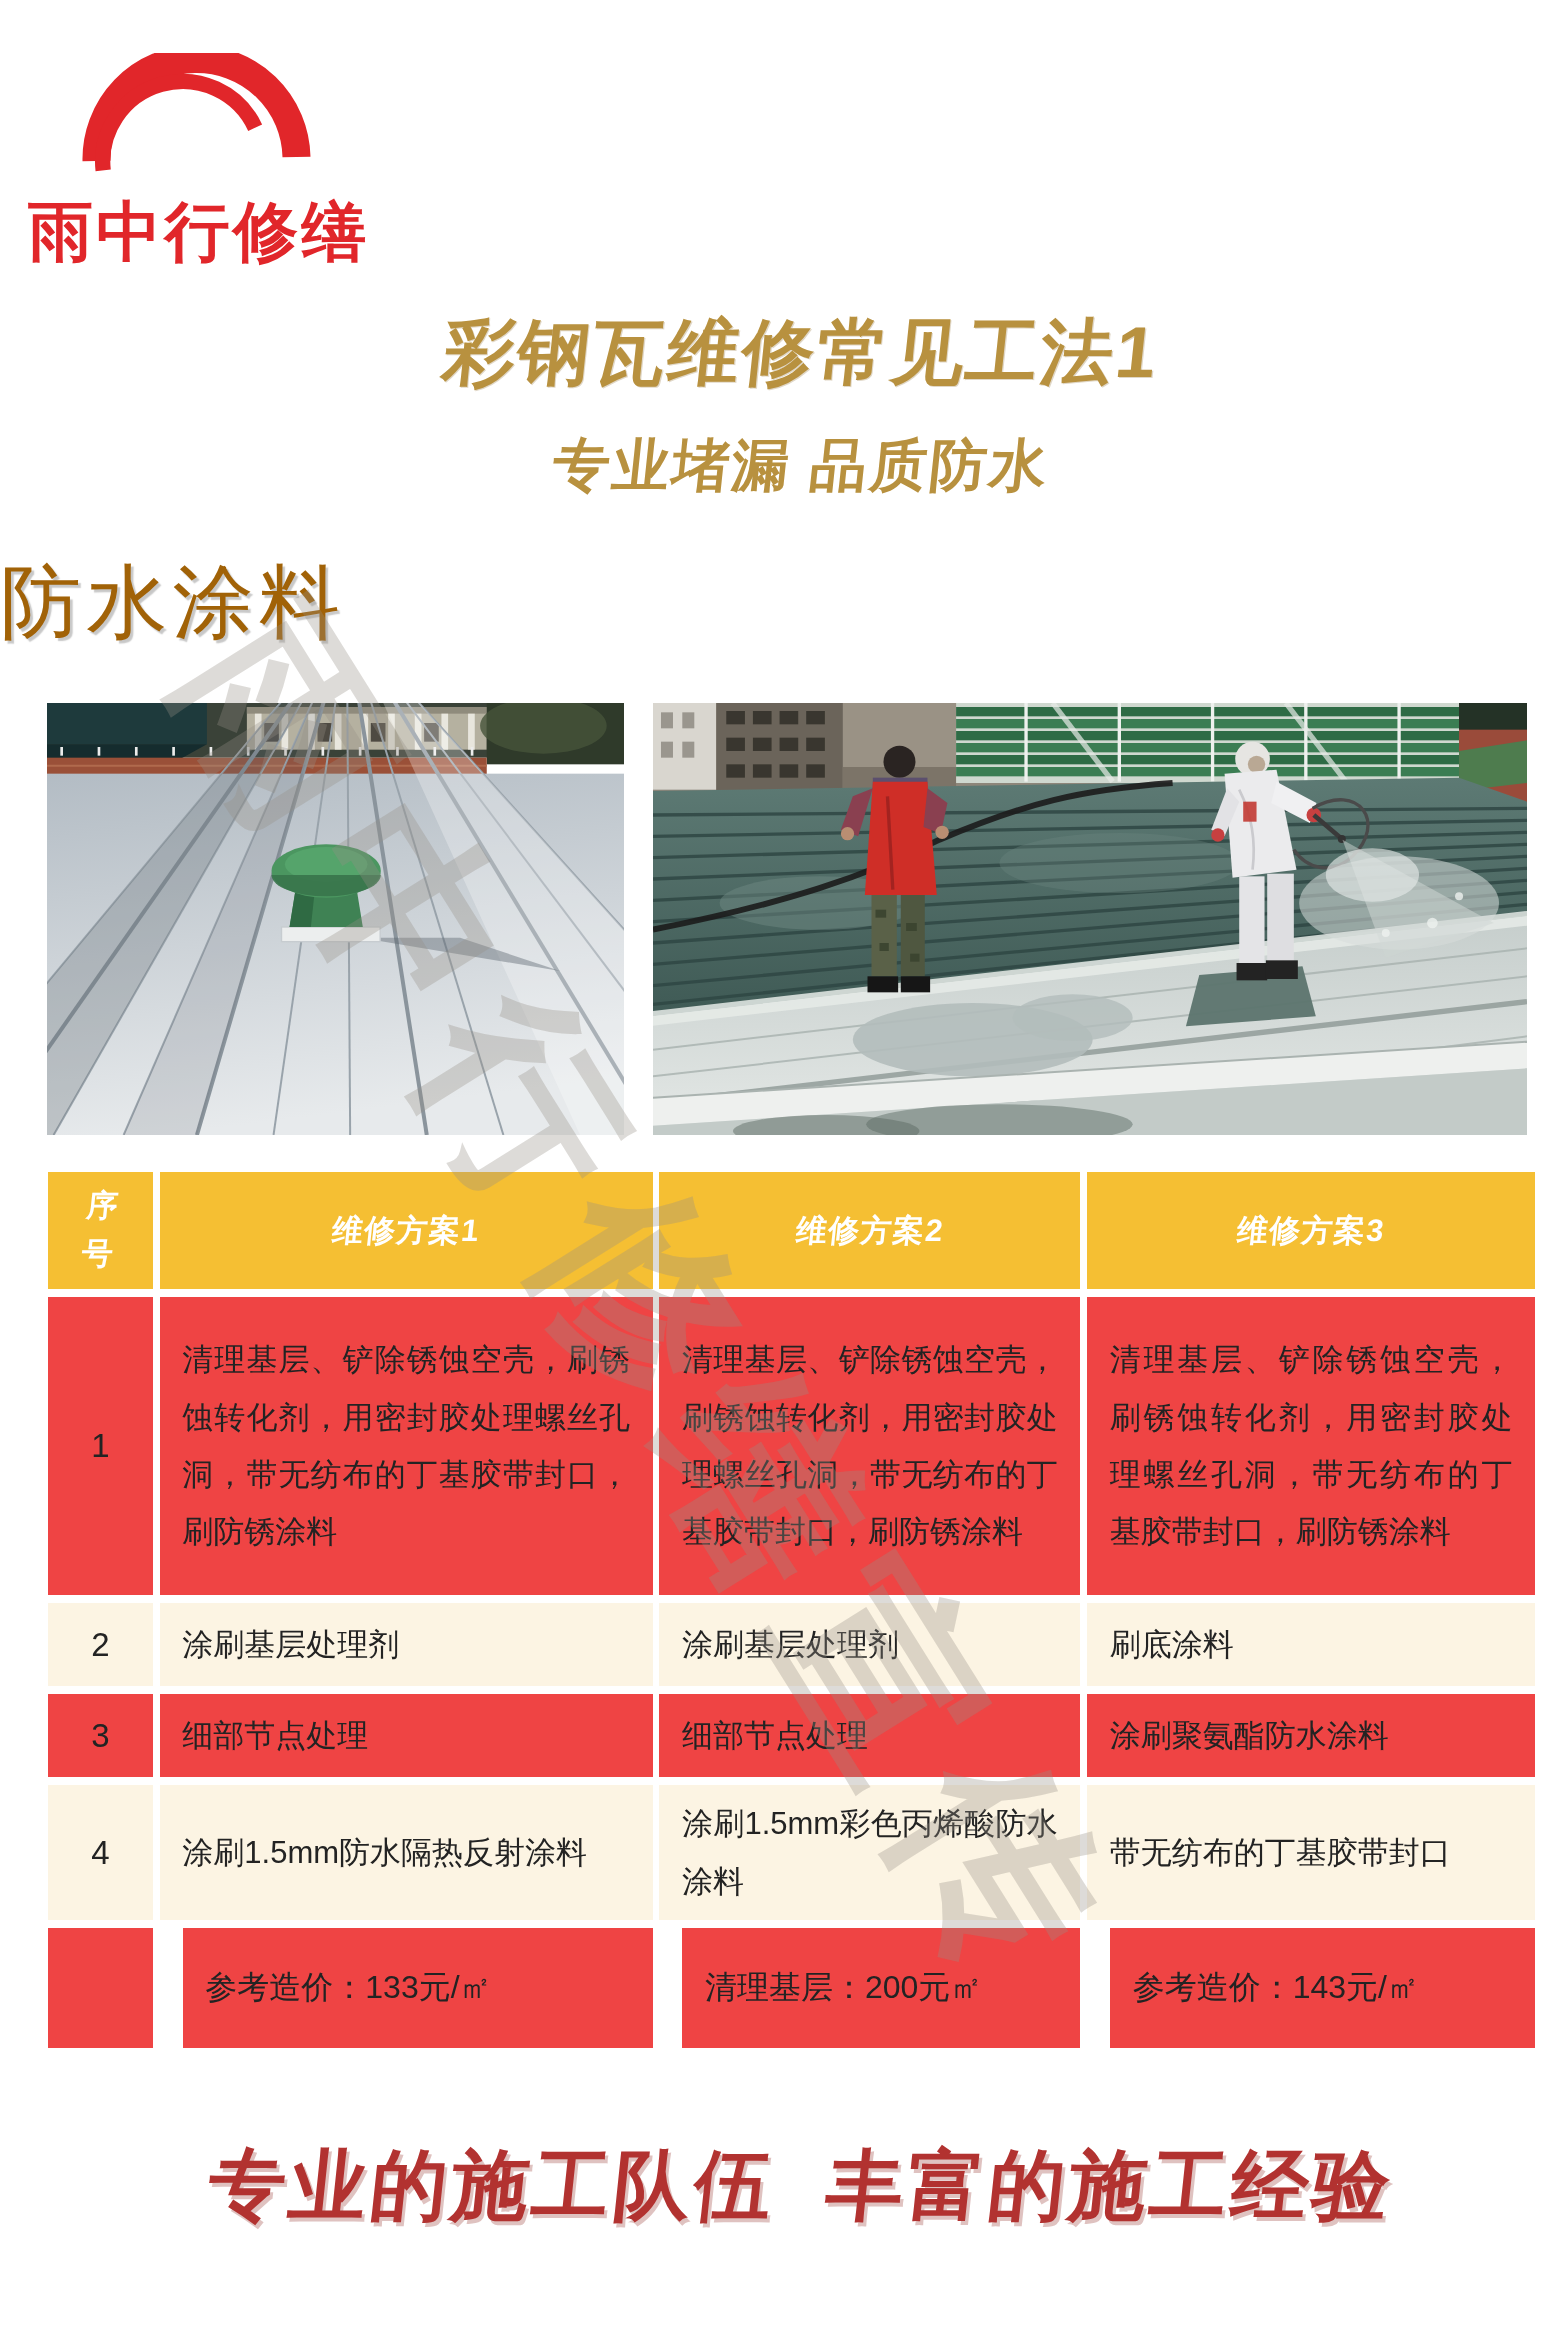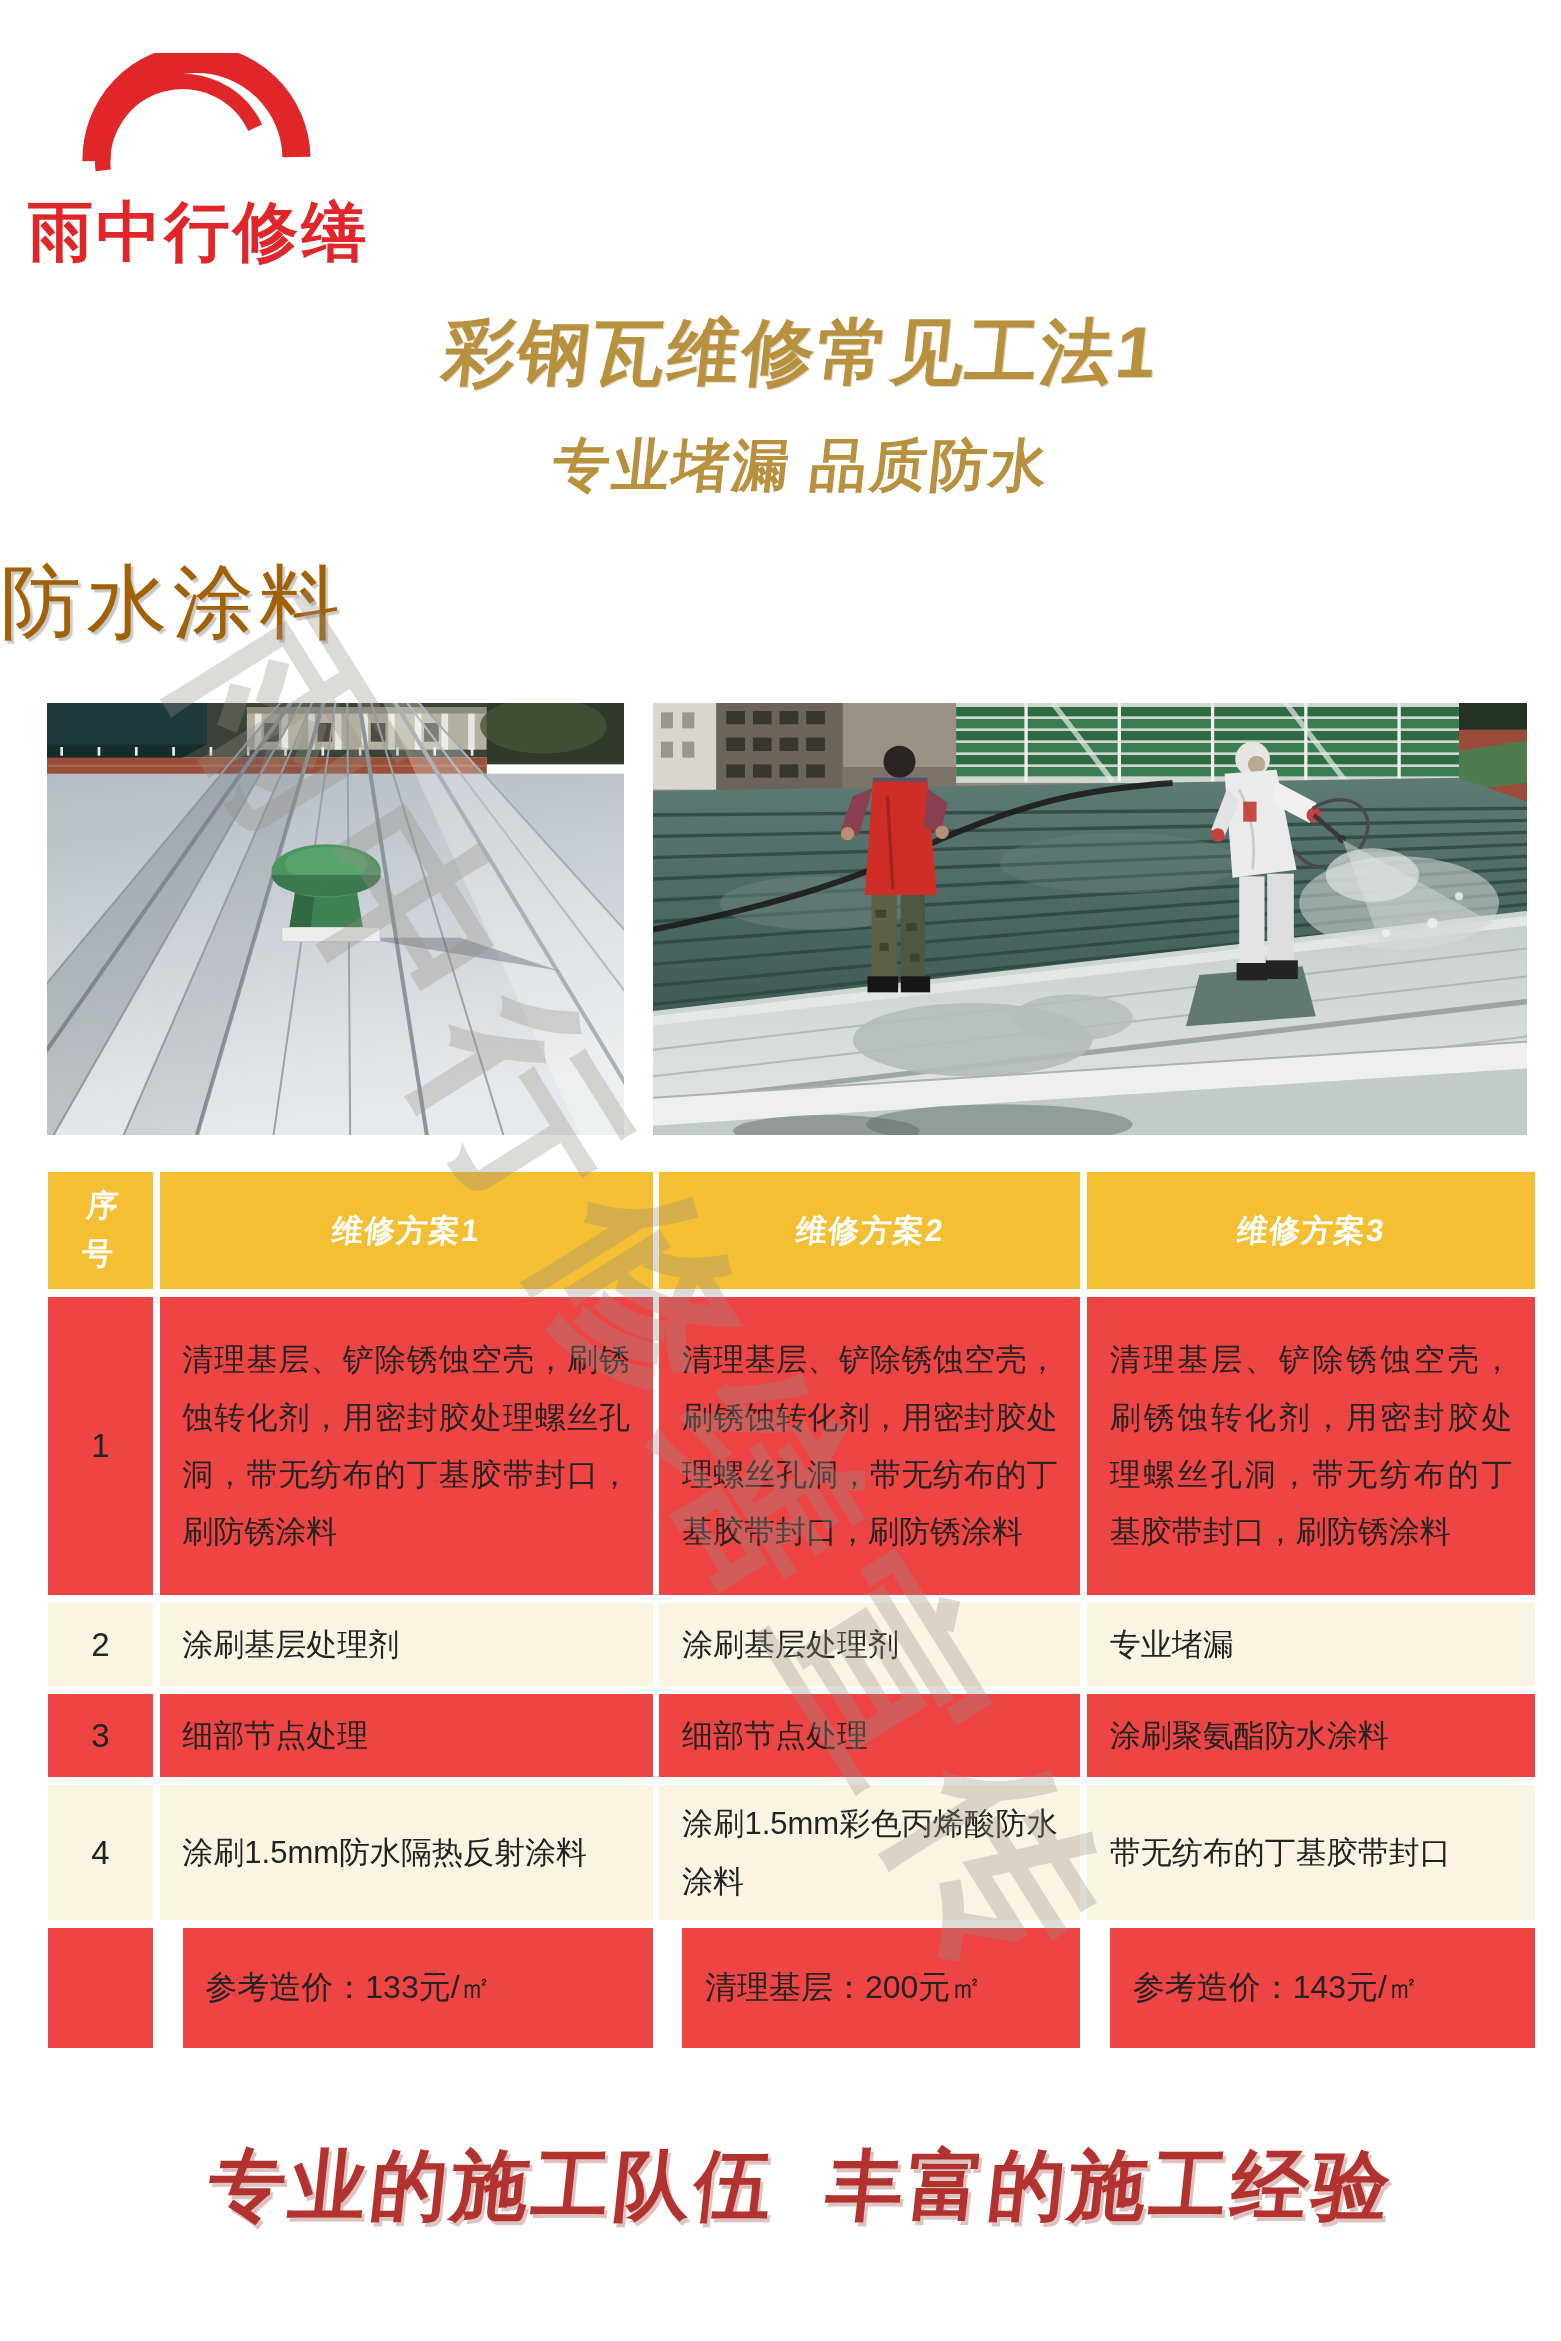--- a/index.html
+++ b/index.html
@@ -343,21 +343,21 @@
       </div>
 
     <div class="cell no-cell cream">2</div>
     <div class="cell txt cream">
         <span>涂刷基层处理剂</span>
       </div>
     <div class="cell txt cream">
         <span>涂刷基层处理剂</span>
       </div>
     <div class="cell txt cream">
-        <span>专业堵漏</span>
+        <span>刷底涂料</span>
       </div>
 
     <div class="cell no-cell peach">3</div>
     <div class="cell txt peach">
         <span>细部节点处理</span>
       </div>
     <div class="cell txt peach">
         <span>细部节点处理</span>
       </div>
     <div class="cell txt peach">

